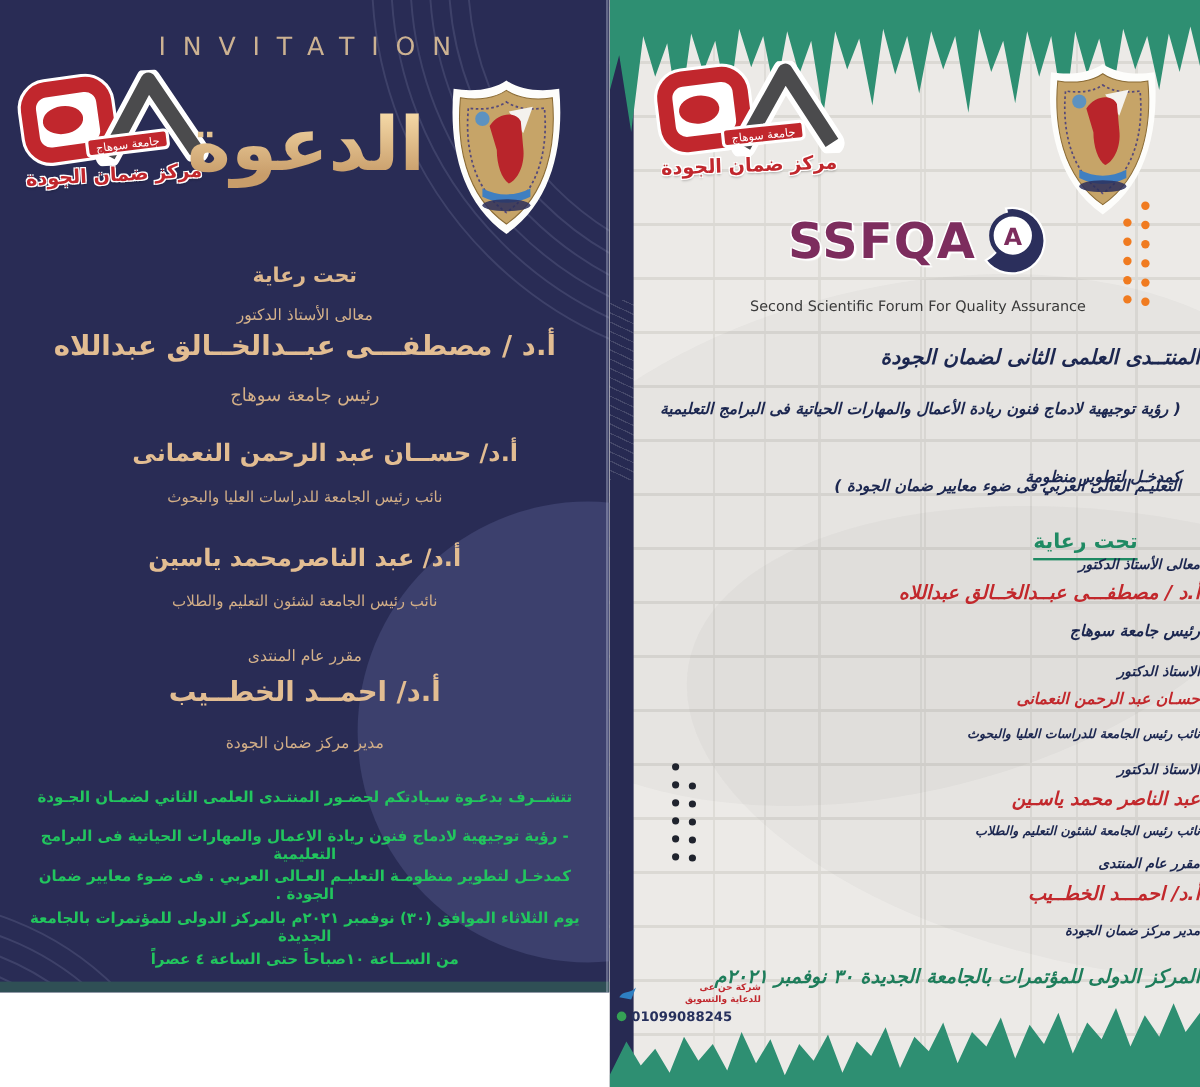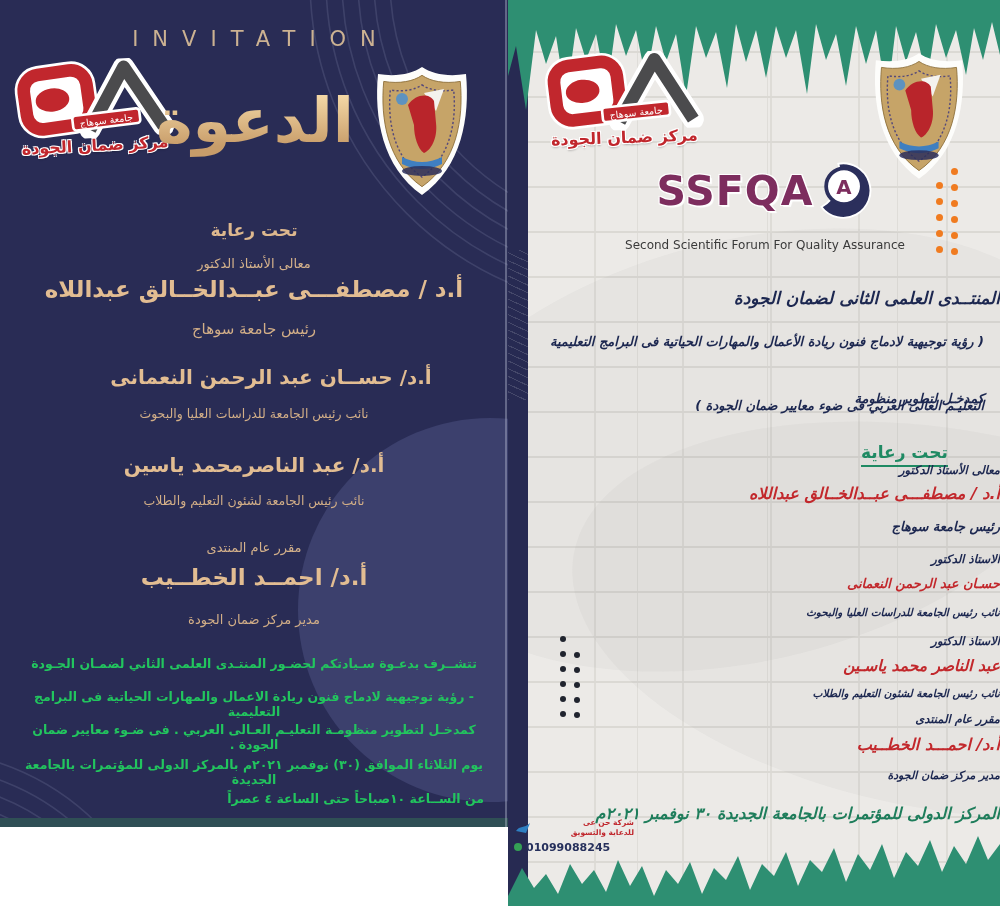--- a/index.html
+++ b/index.html
@@ -28,21 +28,21 @@
   .l-p1name{top:276px;font-size:23px;}
   .l-p1role{top:320px;font-size:15px;}
   .l-p2name{top:365px;font-size:20px;padding-left:17px;}
   .l-p2role{top:406px;}
   .l-p3name{top:453px;font-size:20px;}
   .l-p3role{top:493px;}
   .l-p4pre{top:540px;}
   .l-p4name{top:564px;font-size:23px;}
   .l-p4role{top:612px;font-size:13px;}
   .l-body{font-size:12.5px;font-weight:bold;color:#22c55e;padding:0 24px;box-sizing:border-box;}
-  .l-b1{top:656px;} .l-b2{top:689px;} .l-b3{top:722px;} .l-b4{top:757px;} .l-b5{top:791px;text-align:right;}
+  .l-b1{top:656px;} .l-b2{top:689px;} .l-b3{top:722px;} .l-b4{top:757px;} .l-b5{top:791px;}
   .flourish{position:absolute;left:388px;top:818px;}
 
   
   .qa-logo{position:absolute;width:170px;text-align:center;}
   .qa-left{left:8px;top:60px;transform:rotate(-3deg);}
   .qa-name{margin-top:-6px;font-size:16px;font-weight:bold;color:#c1272d;
            text-shadow:-1px -1px 0 #fff,1px -1px 0 #fff,-1px 1px 0 #fff,1px 1px 0 #fff,0 2px 2px rgba(0,0,0,.25);}
 
   
   .shield{position:absolute;}
@@ -71,21 +71,21 @@
   .dots{position:absolute;display:flex;gap:8px;}
   .dots .col{display:flex;flex-direction:column;gap:9px;}
   .dots i{display:block;border-radius:50%;}
   .orange-dots{left:428px;top:168px;}
   .orange-dots i{width:7px;height:7px;background:#f07b20;}
   .orange-dots .c1{margin-top:14px;}
   .black-dots{left:52px;top:636px;}
   .black-dots i{width:6px;height:6px;background:#20242e;}
   .black-dots .c2{margin-top:16px;}
 
-  .ssfqa{position:absolute;left:112px;top:160px;width:290px;text-align:center;}
+  .ssfqa{position:absolute;left:112px;top:170px;width:290px;text-align:center;}
   .ssfqa-row{display:flex;align-items:center;justify-content:center;gap:2px;}
   .ssfqa-acronym{font-size:41px;font-weight:bold;letter-spacing:1px;color:#7d2d5e;
                  text-shadow:-1px -1px 0 #fff,1px -1px 0 #fff,-1px 1px 0 #fff,2px 2px 1px #fff;}
   .ssfqa-sub{margin-top:16px;font-size:12px;color:#3a3a3a;}
 
   .rtxt{position:absolute;left:0;width:100%;text-align:right;box-sizing:border-box;font-style:italic;}
   .navy{color:#1c2750;} .red{color:#c2282c;}
   .r-forum-title{top:288px;font-size:17px;font-weight:bold;}
   .r-desc{font-size:13px;font-weight:bold;padding:0 16px;}
   .r-d1{top:334px;} .r-d2{top:366px;margin-top:25px;} .r-d3{top:398px;}

